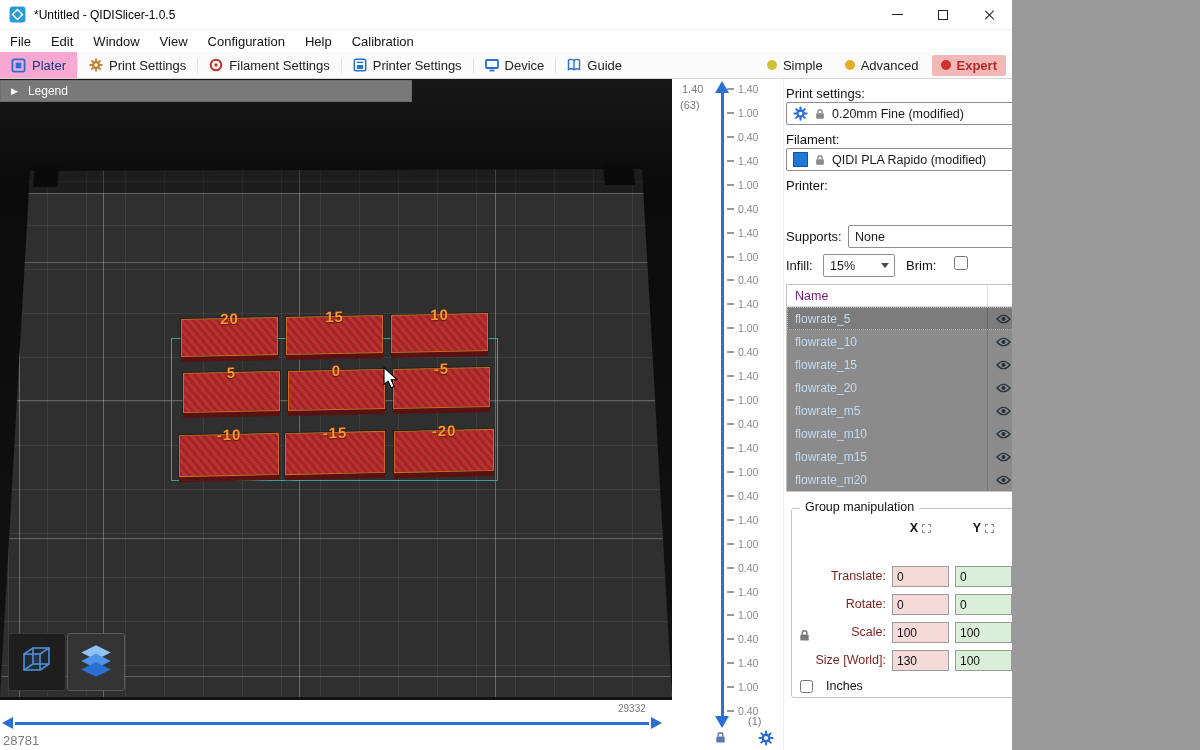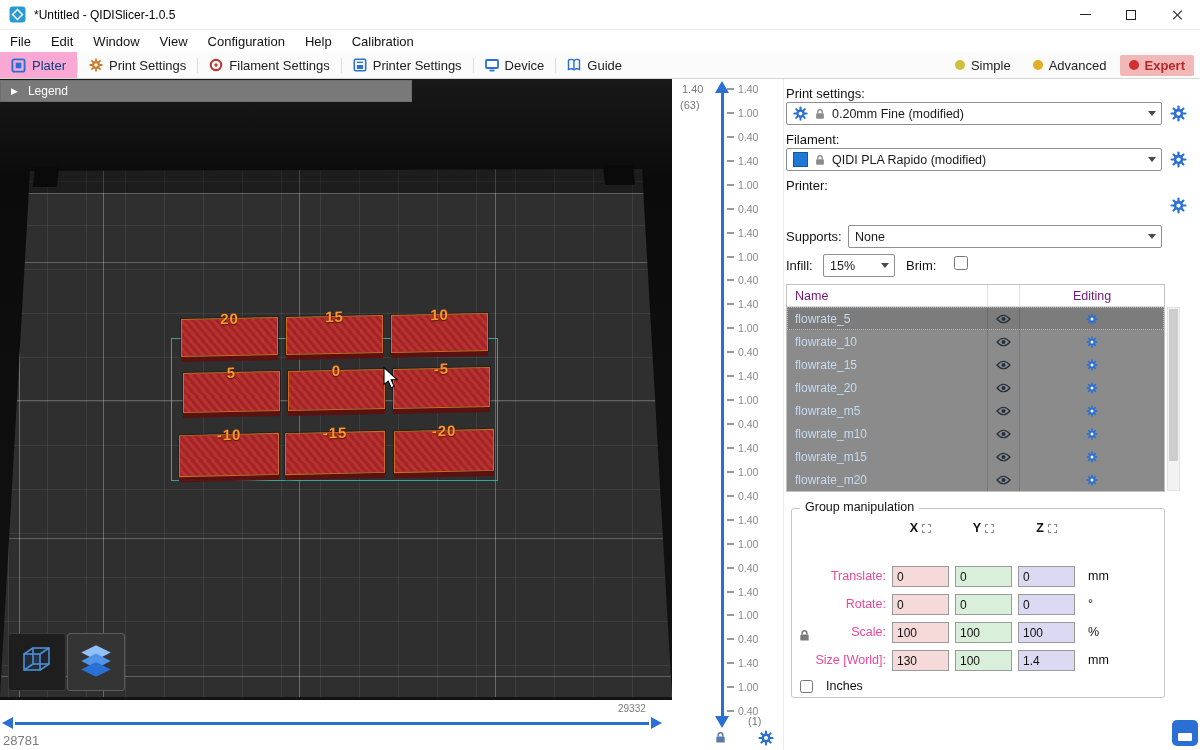--- a/index.html
+++ b/index.html
@@ -1,17 +1,17 @@
 <!DOCTYPE html>
 <html style="--accent: #2a6fd4; --expert_red: #b22a2a; --expert_bg: #f2b8b8; --object_outline: #cf6a1e; --object_label: #f29b30; --selected_row_bg: #8b8b8b; --row_text: #c4daf0; --input_x_bg: #f6d9d9; --input_y_bg: #d9efd9; --input_z_bg: #dcdaf3; --export_bg: #ccd9eb; --export_text: #17408f; --filament_swatch: #1e78d6;"><head>
 <meta charset="utf-8">
 <style>
 *{margin:0;padding:0;box-sizing:border-box}
 body{font-family:"Liberation Sans",sans-serif;background:#9a9a9a}
-.app{position:relative;width:1200px;height:750px;background:#fff;overflow:hidden;font-size:13px;color:#1a1a1a}
+.app{position:relative;width:1012px;height:750px;background:#fff;overflow:hidden;font-size:13px;color:#1a1a1a}
 
 
 .titlebar{position:absolute;top:0;left:0;right:0;height:30px;background:#fff;display:flex;align-items:center;border-bottom:1px solid #f0f0f0}
 .app-icon{margin-left:9px;display:flex}
 .title-text{margin-left:8px;font-size:12px;color:#000}
 .win-controls{margin-left:auto;display:flex;height:100%}
 .win-btn{width:46px;height:100%;display:flex;align-items:center;justify-content:center}
 .min-glyph{width:11px;height:1px;background:#222;display:block}
 .max-glyph{width:10px;height:10px;border:1px solid #222;display:block}
 .close-glyph{position:relative;width:12px;height:12px;display:block}
@@ -121,21 +121,21 @@
 .obj-edit{flex:1;display:flex;justify-content:center}
 .list-scrollbar{position:absolute;left:383px;top:228px;width:13px;height:184px;background:#f2f2f2;border:1px solid #e2e2e2}
 .list-scrollbar .thumb{position:absolute;left:1px;right:1px;top:1px;height:152px;background:#cdcdcd}
 
 
 .groupbox{position:absolute;left:7px;top:429px;width:374px;height:190px;border:1px solid #c6c6c6;border-radius:3px}
 .gb-legend{position:absolute;top:-9px;left:8px;background:#fff;padding:0 5px;font-size:12.5px;color:#111}
 .axis-head{position:absolute;top:12px;width:57px;display:flex;justify-content:center;align-items:center;gap:4px;font-size:12.5px;font-weight:bold;color:#111}
 .axis-reset-icon{width:9px;height:9px;border:1px dashed #8a8a8a;display:inline-block}
 .manip-row{position:absolute;left:0;width:100%;height:21px}
-.manip-label{position:absolute;left:0;top:3px;width:94px;text-align:right;font-size:12.5px;color:#ec4899}
+.manip-label{position:absolute;left:0;top:3px;width:94px;text-align:right;font-size:12.5px;color:#7f1d1d}
 .manip-input{position:absolute;top:0;width:57px;height:21px;border:1px solid #9a9a9a;font-size:12px;padding-left:4px;font-family:"Liberation Sans",sans-serif;color:#111}
 .ax-x{background:var(--input_x_bg,#f6d9d9)}
 .ax-y{background:var(--input_y_bg,#d9efd9)}
 .ax-z{background:var(--input_z_bg,#dcdaf3)}
 .manip-unit{position:absolute;left:296px;top:3px;font-size:12.5px;color:#111}
 .gb-lock{position:absolute;left:6px;top:120px;display:flex}
 .inches{position:absolute;left:8px;top:170px;display:flex;align-items:center;gap:13px;font-size:12.5px;color:#111}
 
 
 .export-btn{position:absolute;left:2px;top:637px;width:379px;height:31px;background:var(--export_bg,#ccd9eb);

